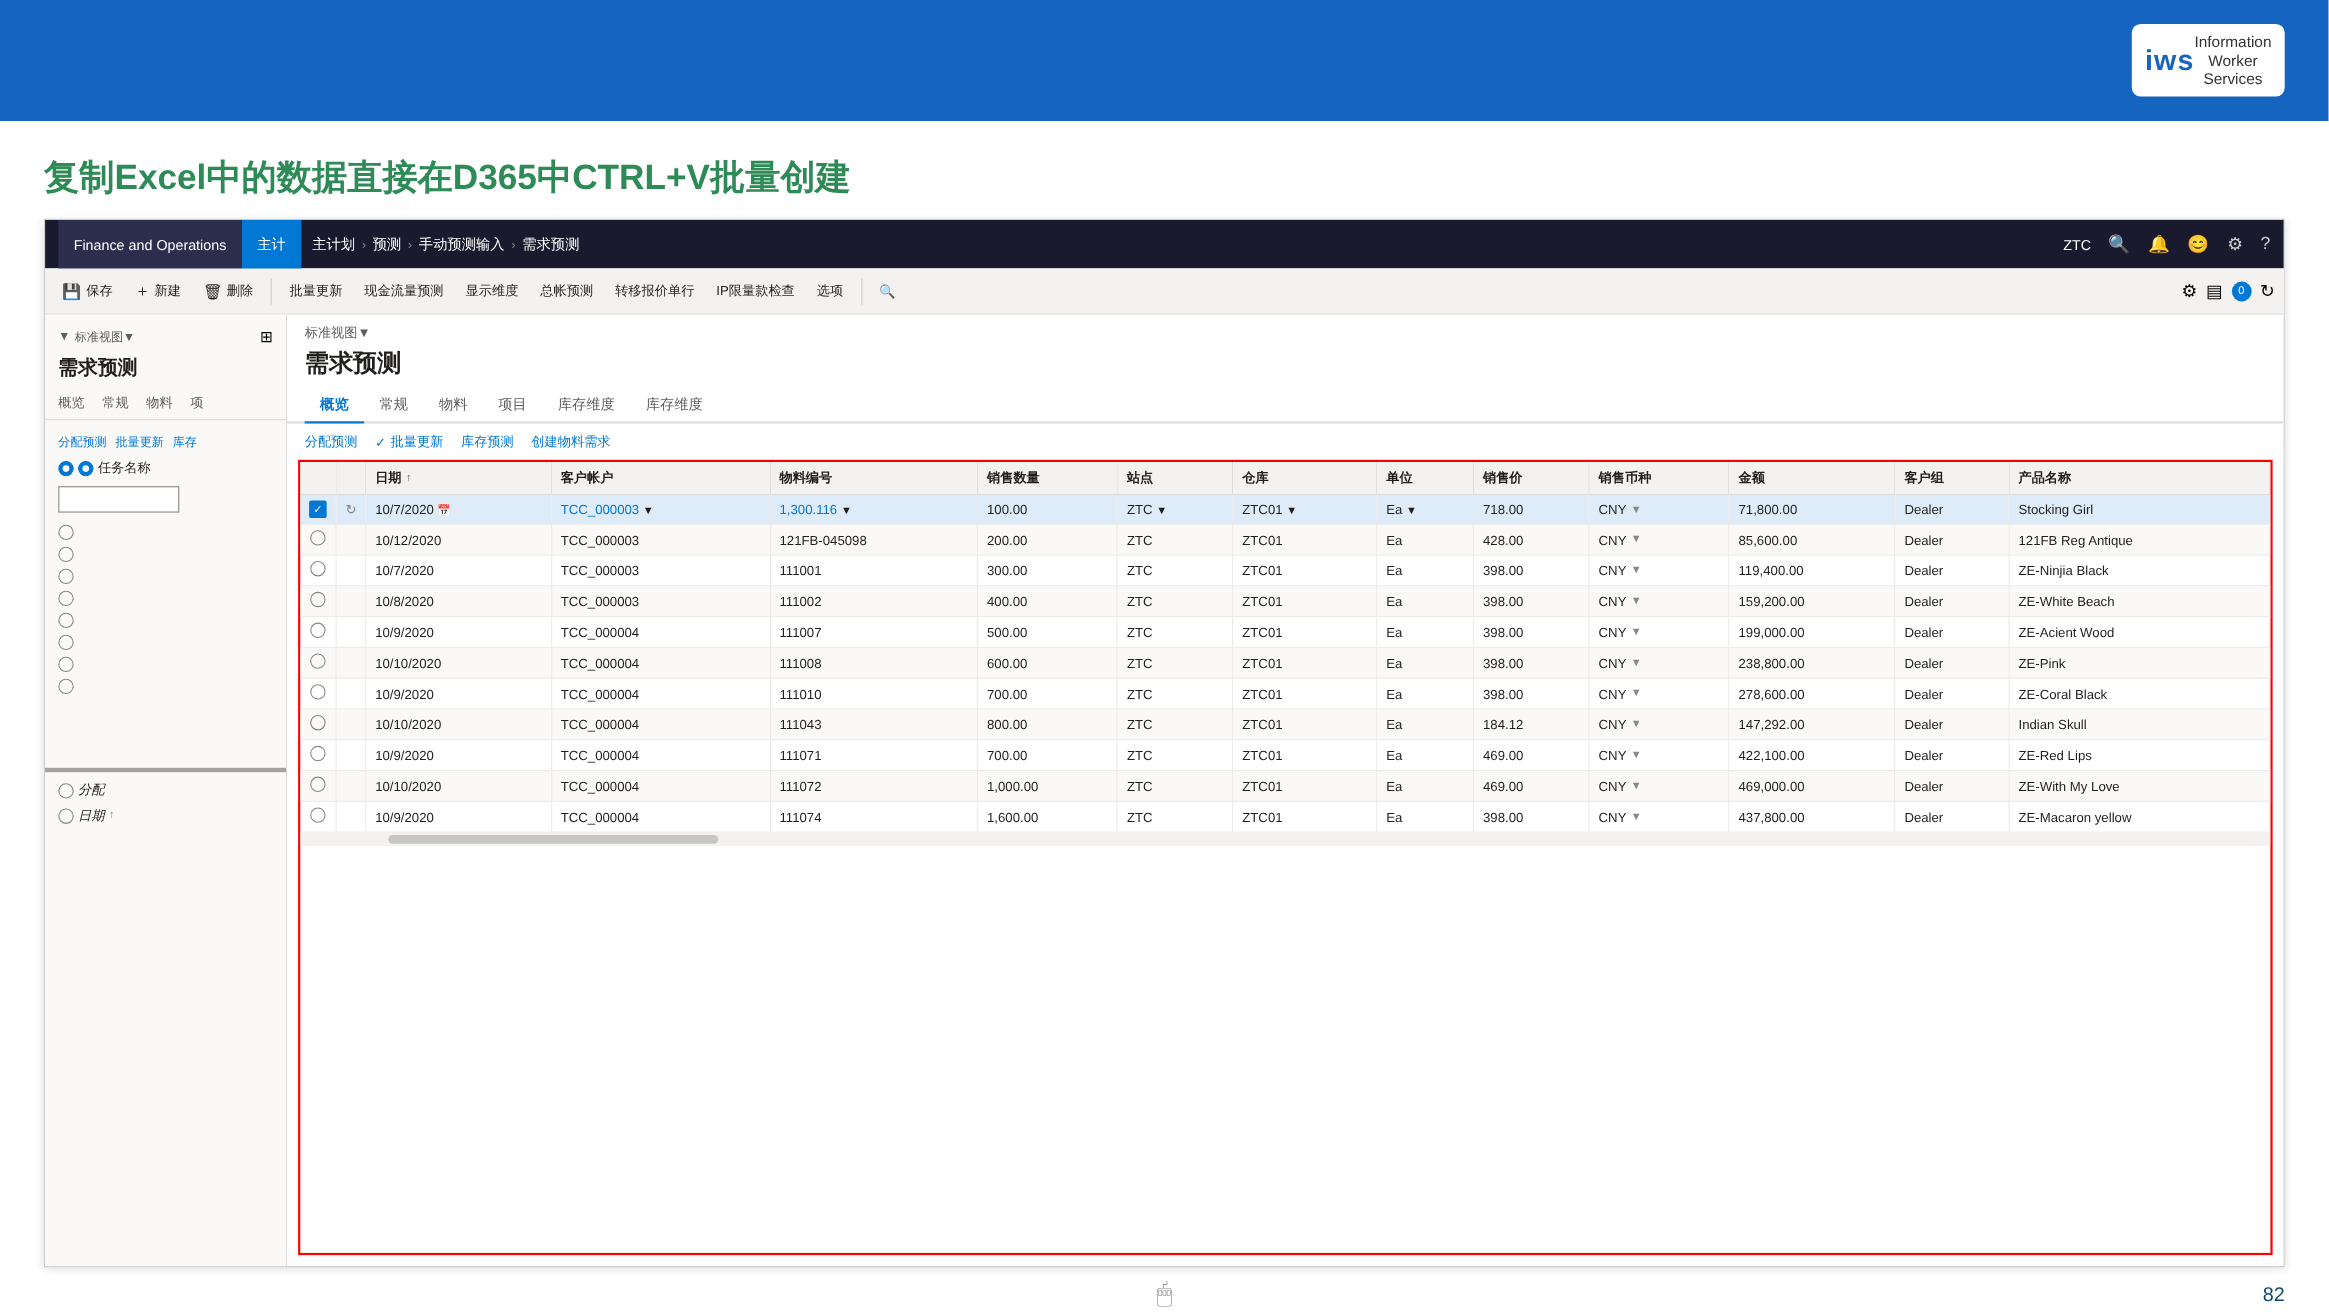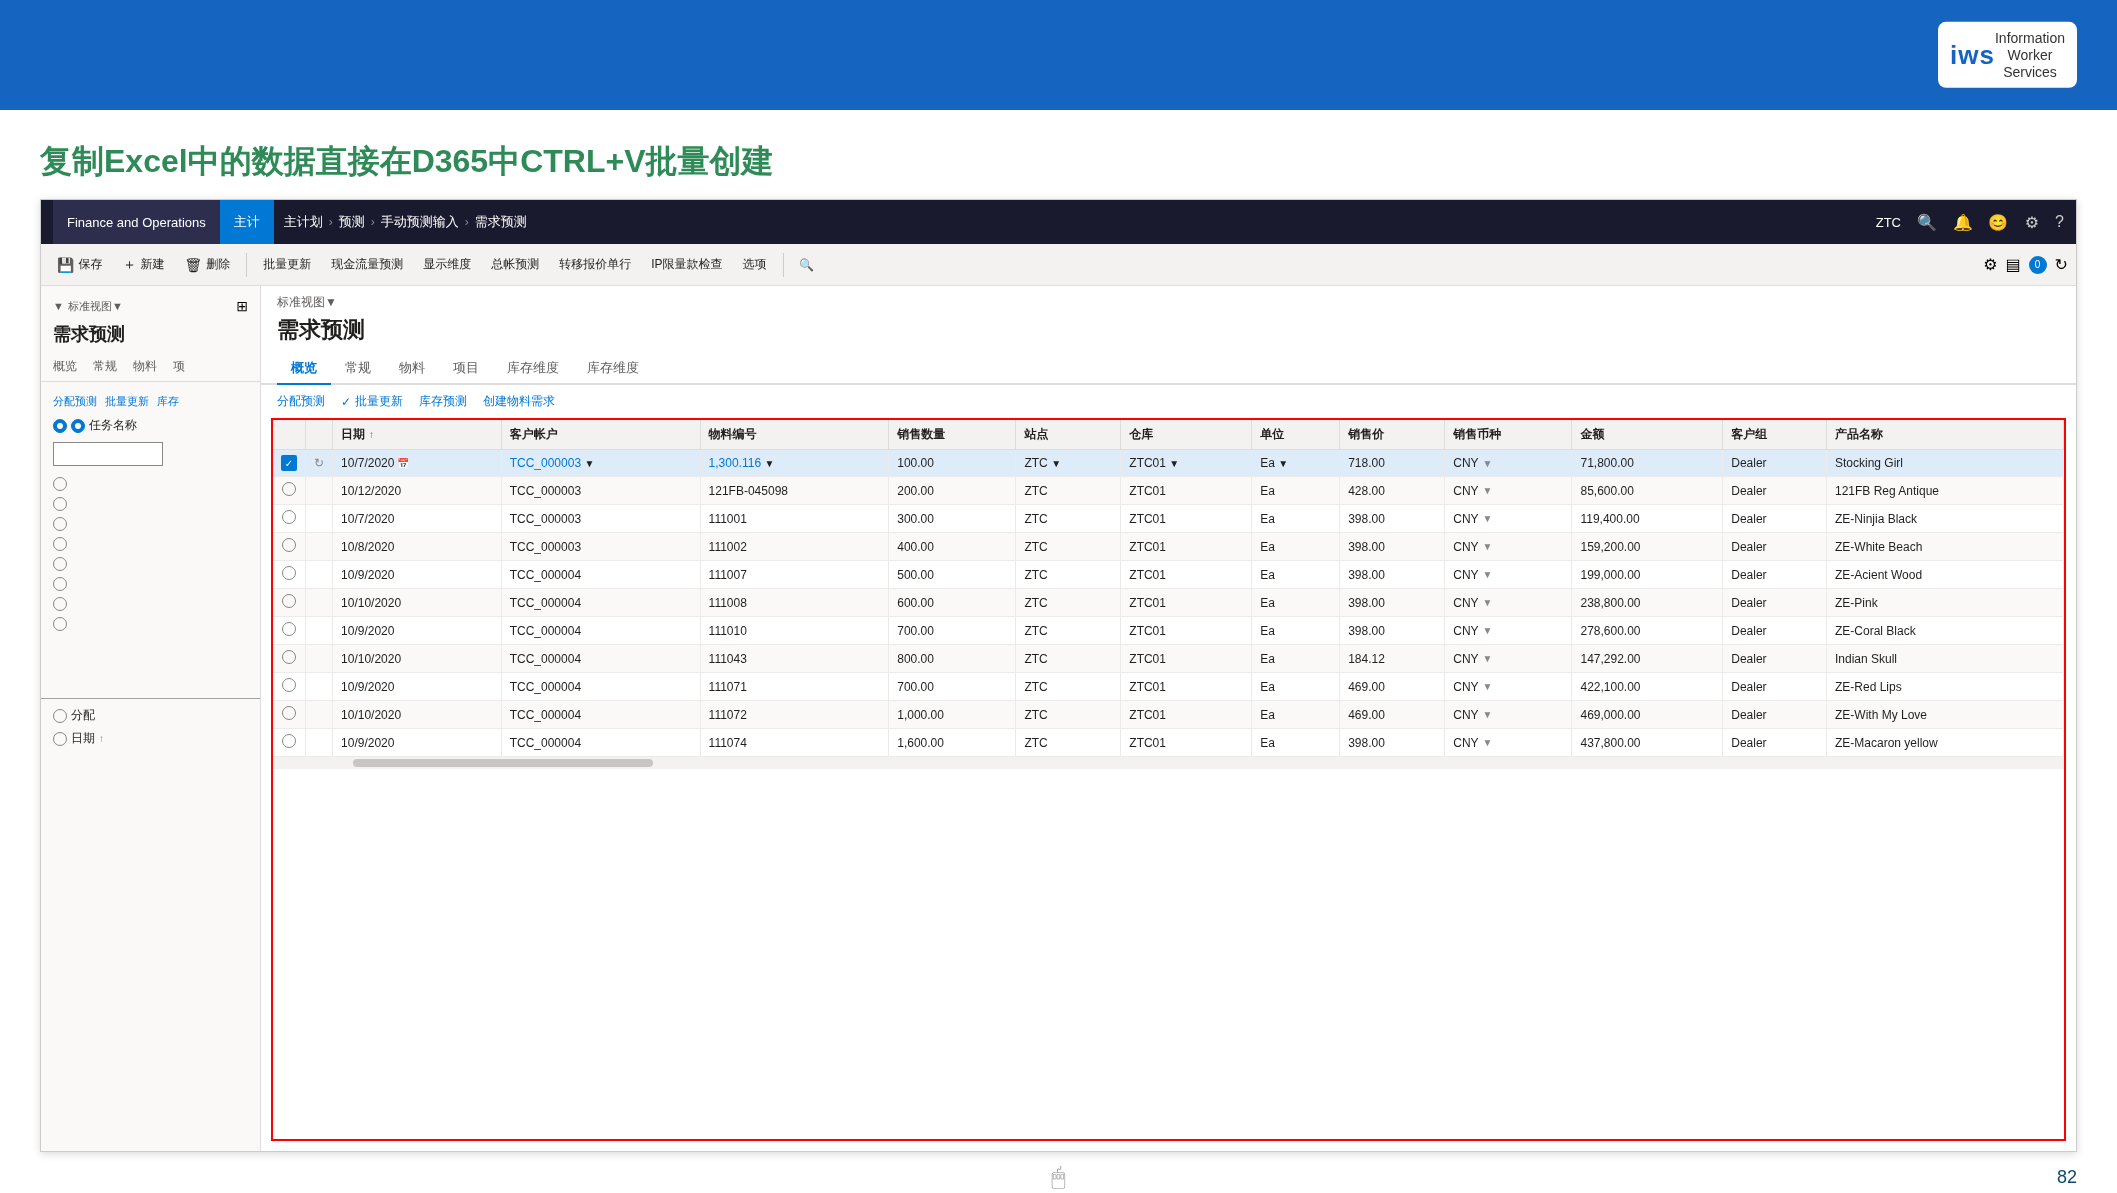--- a/index.html
+++ b/index.html
@@ -380,24 +380,25 @@
       position: absolute;
       right: 40px;
       font-size: 18px;
       color: #0c4a6e;
     }
     .bottom-icon {
       font-size: 24px;
       color: #888;
     }
     .sidebar-bottom {
-      border-top: 1px solid #a3a3a3;
+      border-top: 4px solid #a3a3a3;
       padding: 8px 12px;
       font-size: 12px;
       color: #201f1e;
+      font-style: italic;
     }
   </style>
 </head>
 <body>
 
 <div class="top-banner">
   <div class="iws-logo">
     <span class="iws-logo-text">iws</span>
     <span class="iws-logo-sub">Information<br>Worker<br>Services</span>
   </div>

